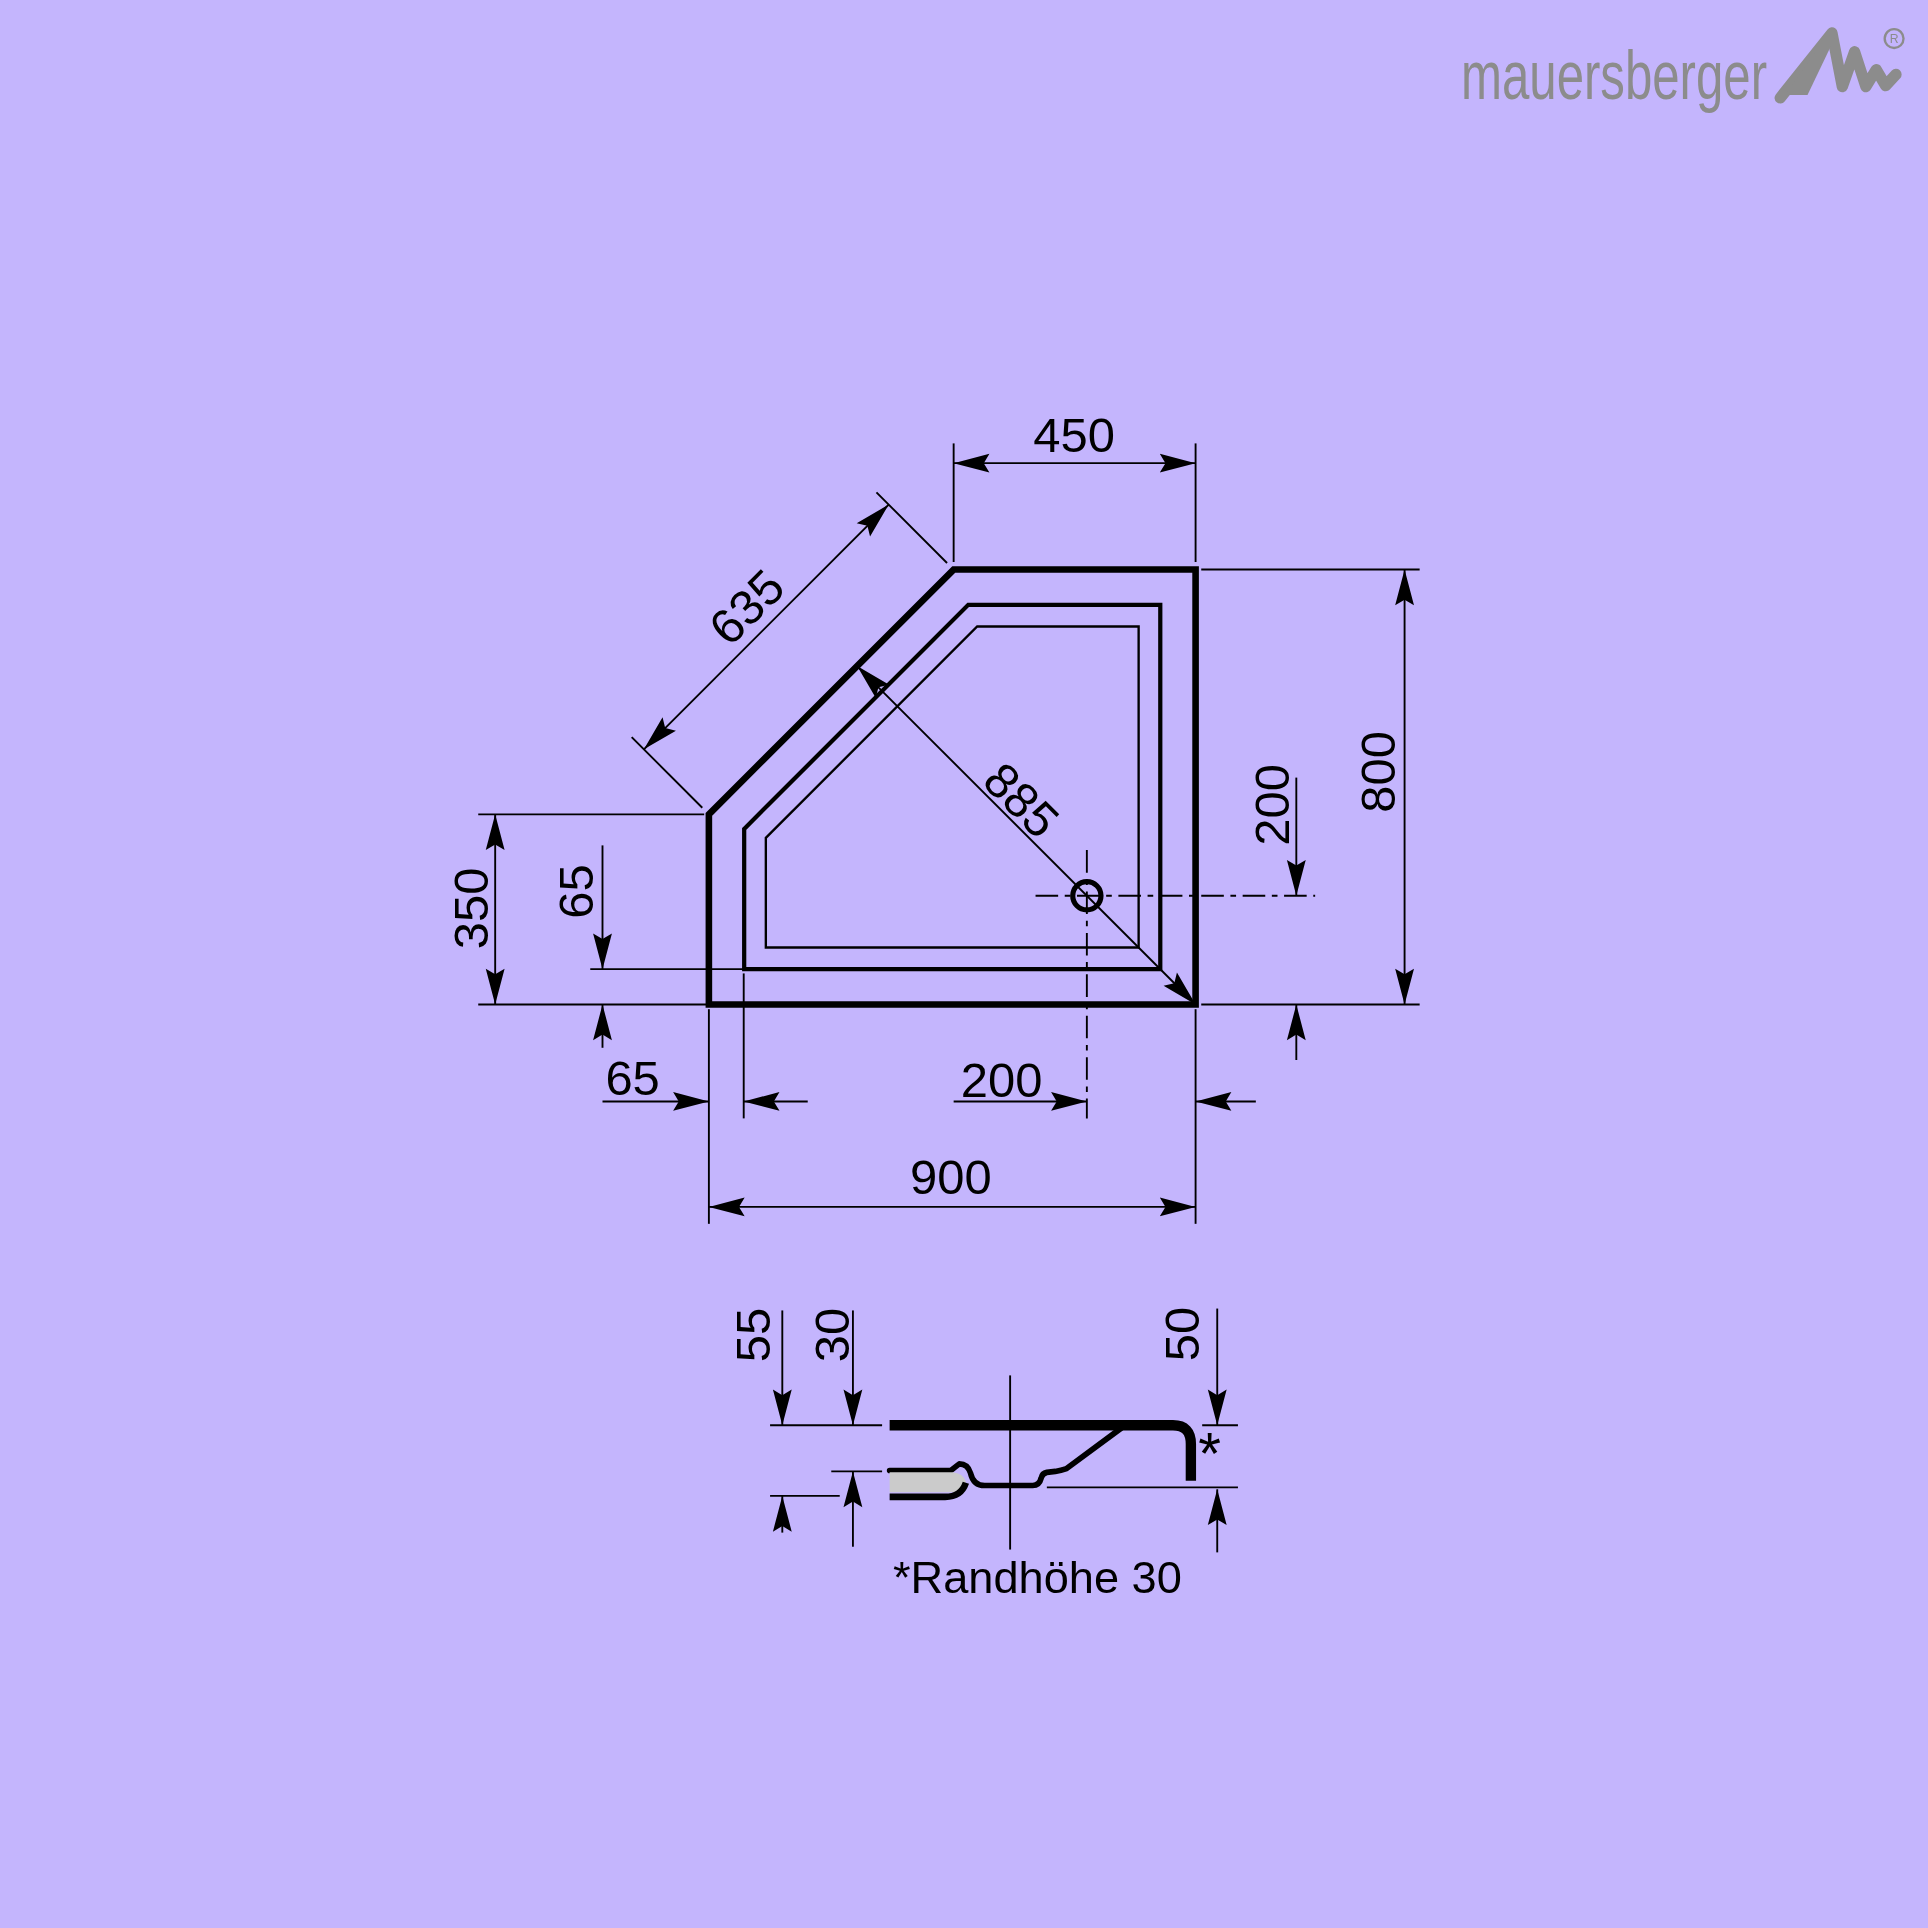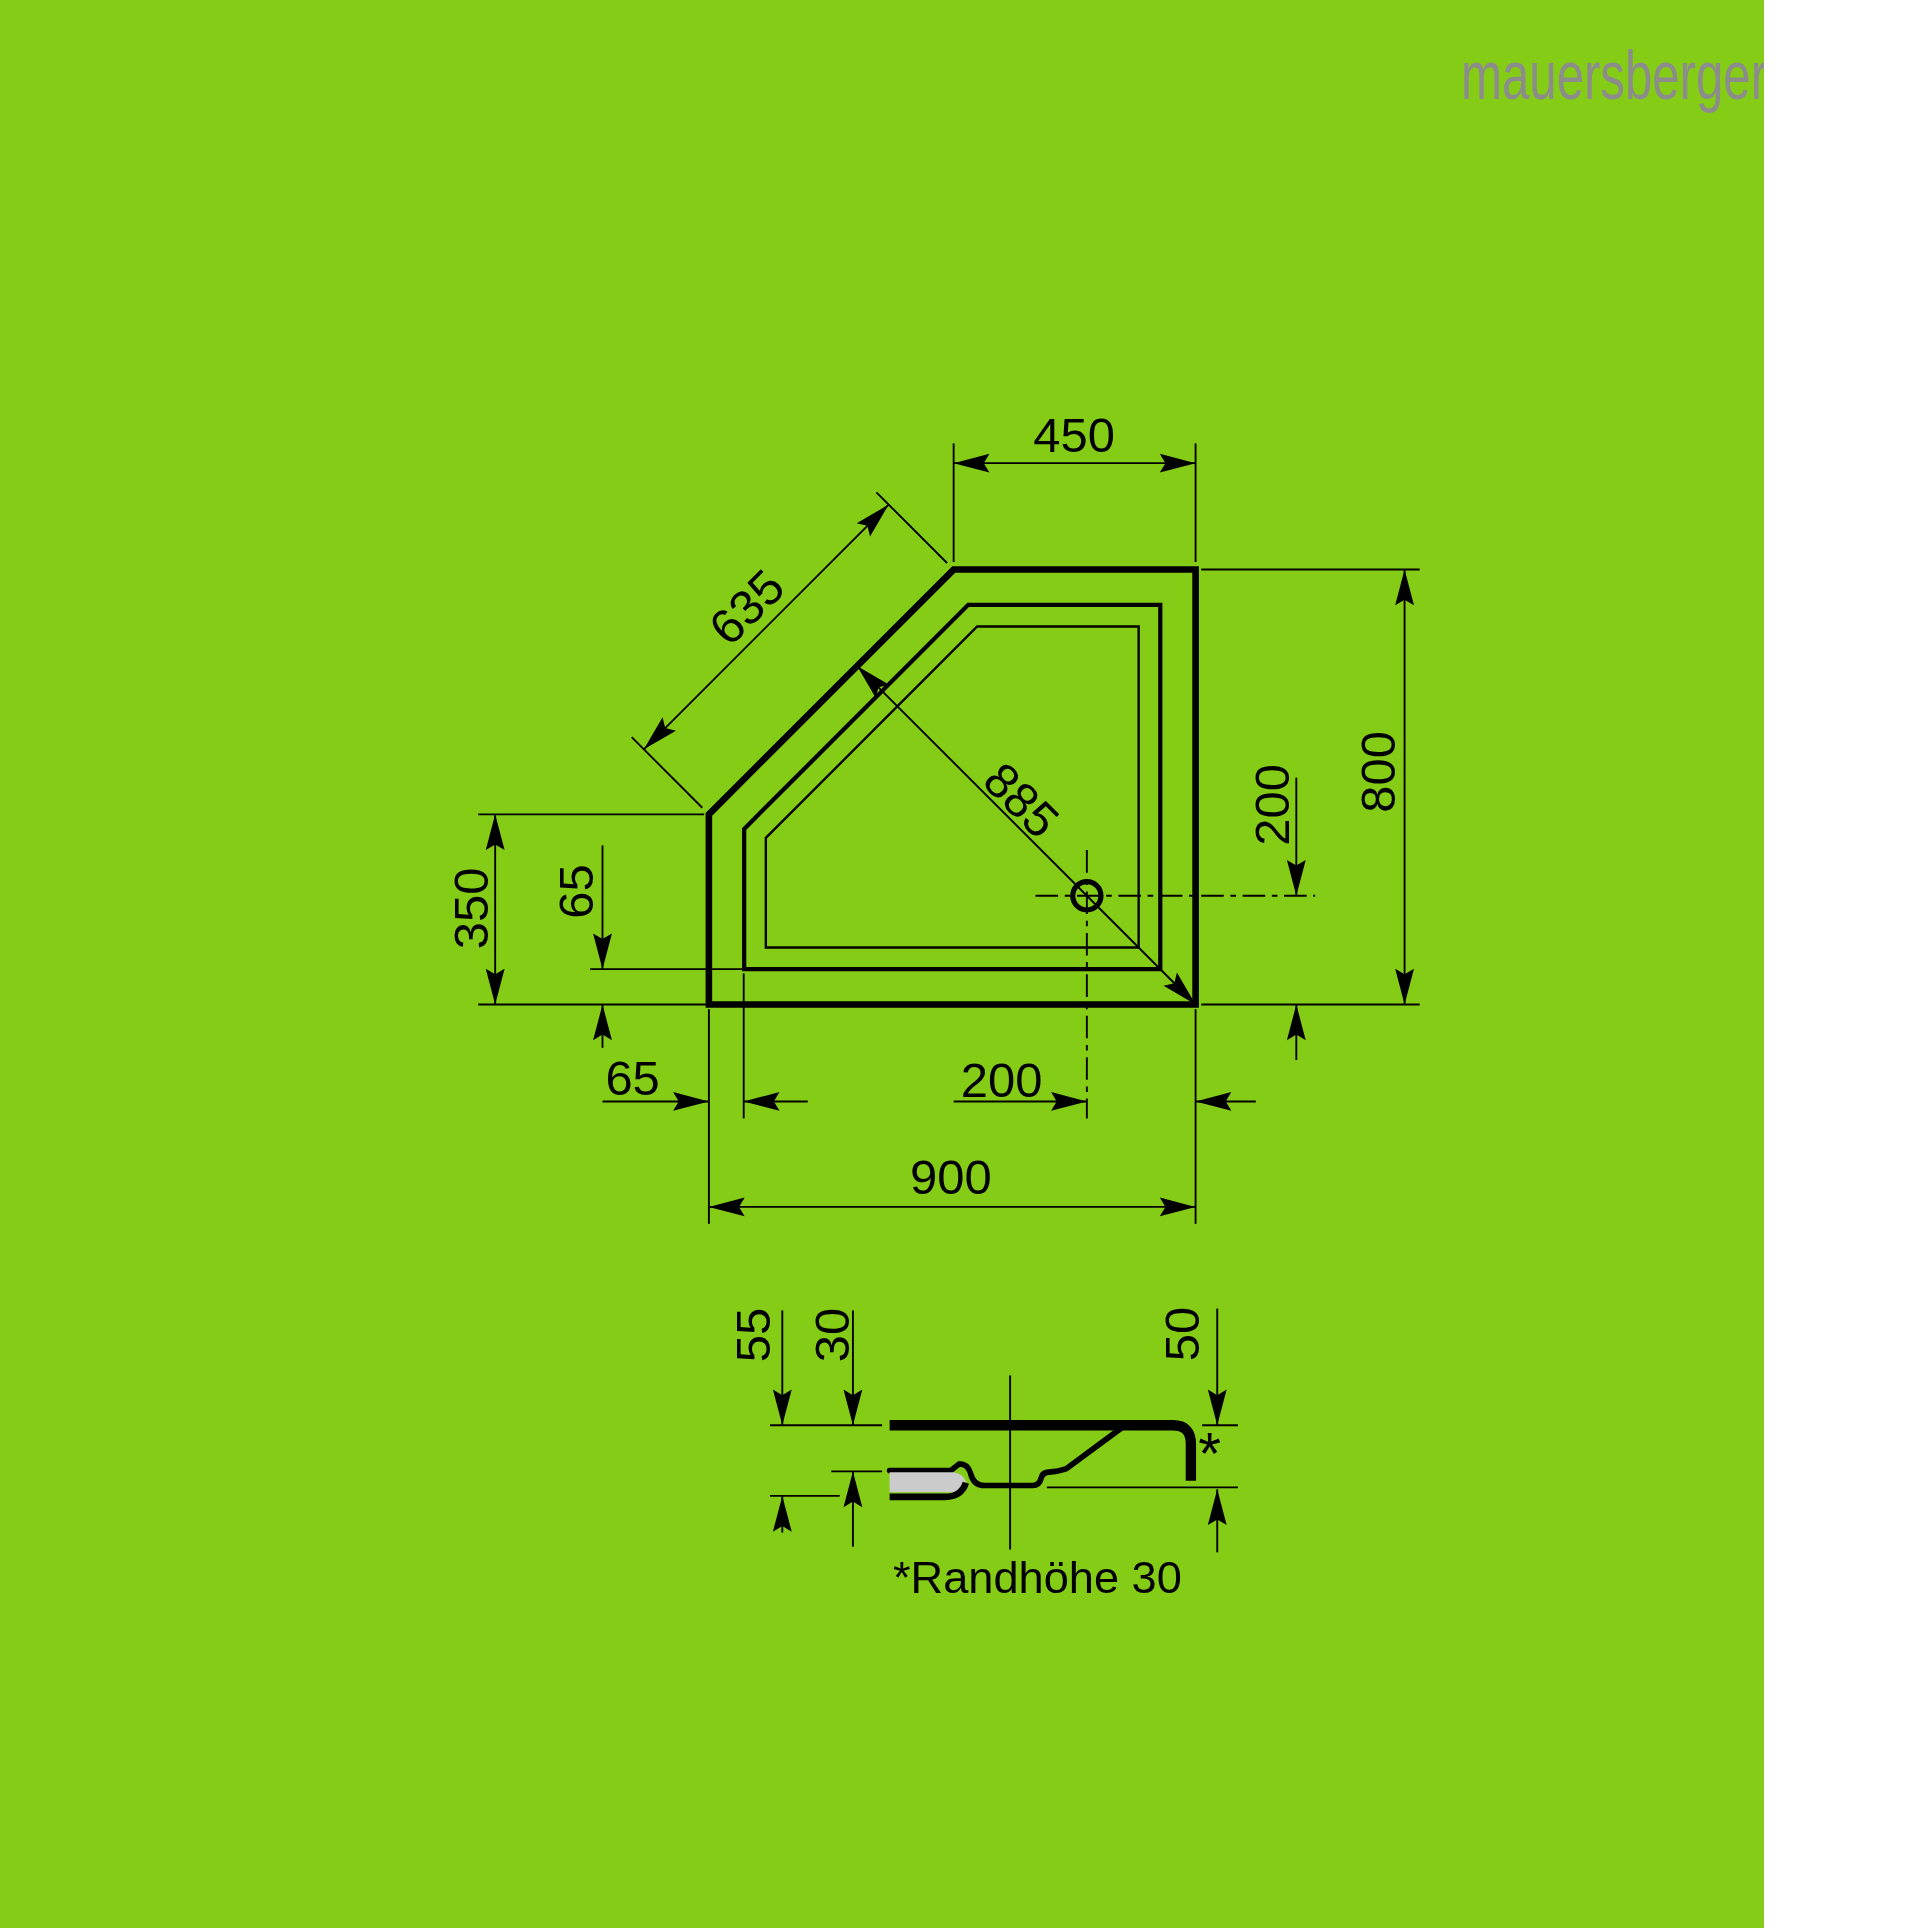--- a/index.html
+++ b/index.html
@@ -1,16 +1,16 @@
 <!DOCTYPE html>
 <html style="font-size:15px"><head>
 <meta charset="utf-8">
 <style>
   html,body{margin:0;padding:0;background:#ffffff;}
-  .stage{width:1764px;height:1928px;position:relative;background:#84cc16;overflow:hidden;}
+  .stage{width:1928px;height:1928px;position:relative;background:#c4b5fd;overflow:hidden;}
   svg{display:block;}
   .thin{stroke:#000;stroke-width:2;fill:none;}
   .cline{stroke:#000;stroke-width:2;fill:none;stroke-dasharray:24 7 6 7;}
   .outer{stroke:#000;stroke-width:7;fill:none;stroke-linejoin:miter;}
   .rim1{stroke:#000;stroke-width:4.5;fill:none;stroke-linejoin:miter;}
   .rim2{stroke:#000;stroke-width:2.5;fill:none;stroke-linejoin:miter;}
   .prof-thick{stroke:#000;stroke-width:11;fill:none;stroke-linejoin:round;stroke-linecap:butt;}
   .prof-med{stroke:#000;stroke-width:6;fill:none;stroke-linejoin:round;stroke-linecap:round;}
   .prof-bot{stroke:#000;stroke-width:7;fill:none;stroke-linejoin:round;stroke-linecap:butt;}
   .arr{fill:#000;stroke:none;}

